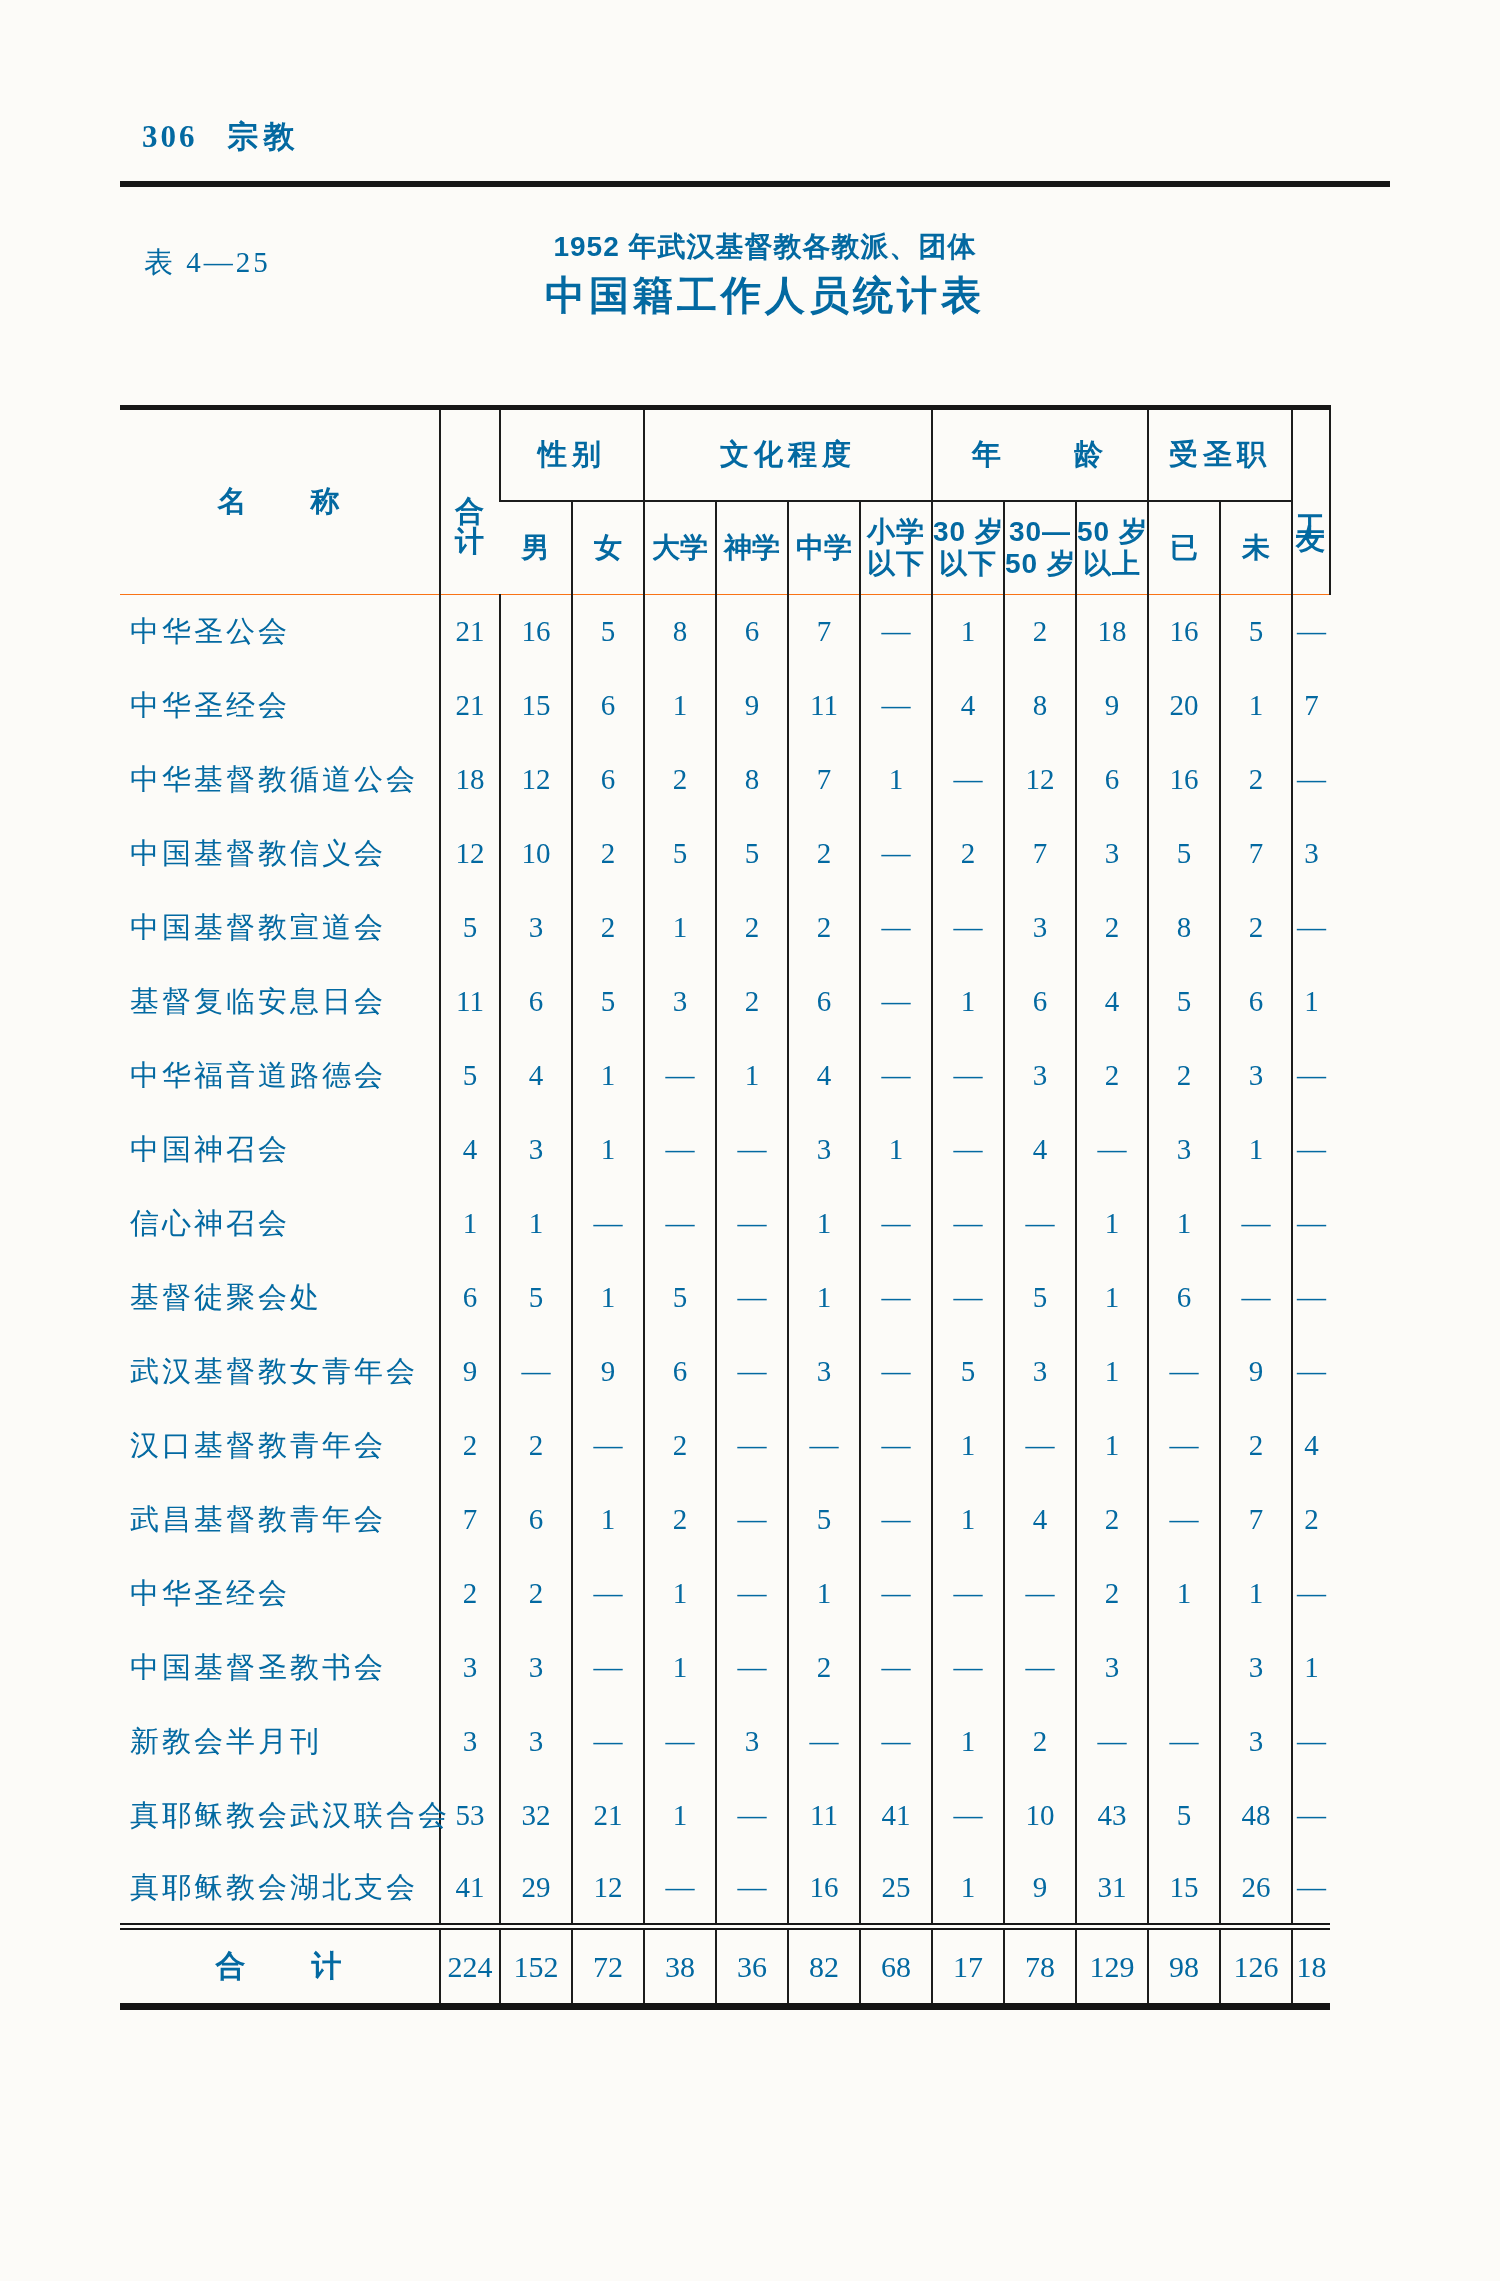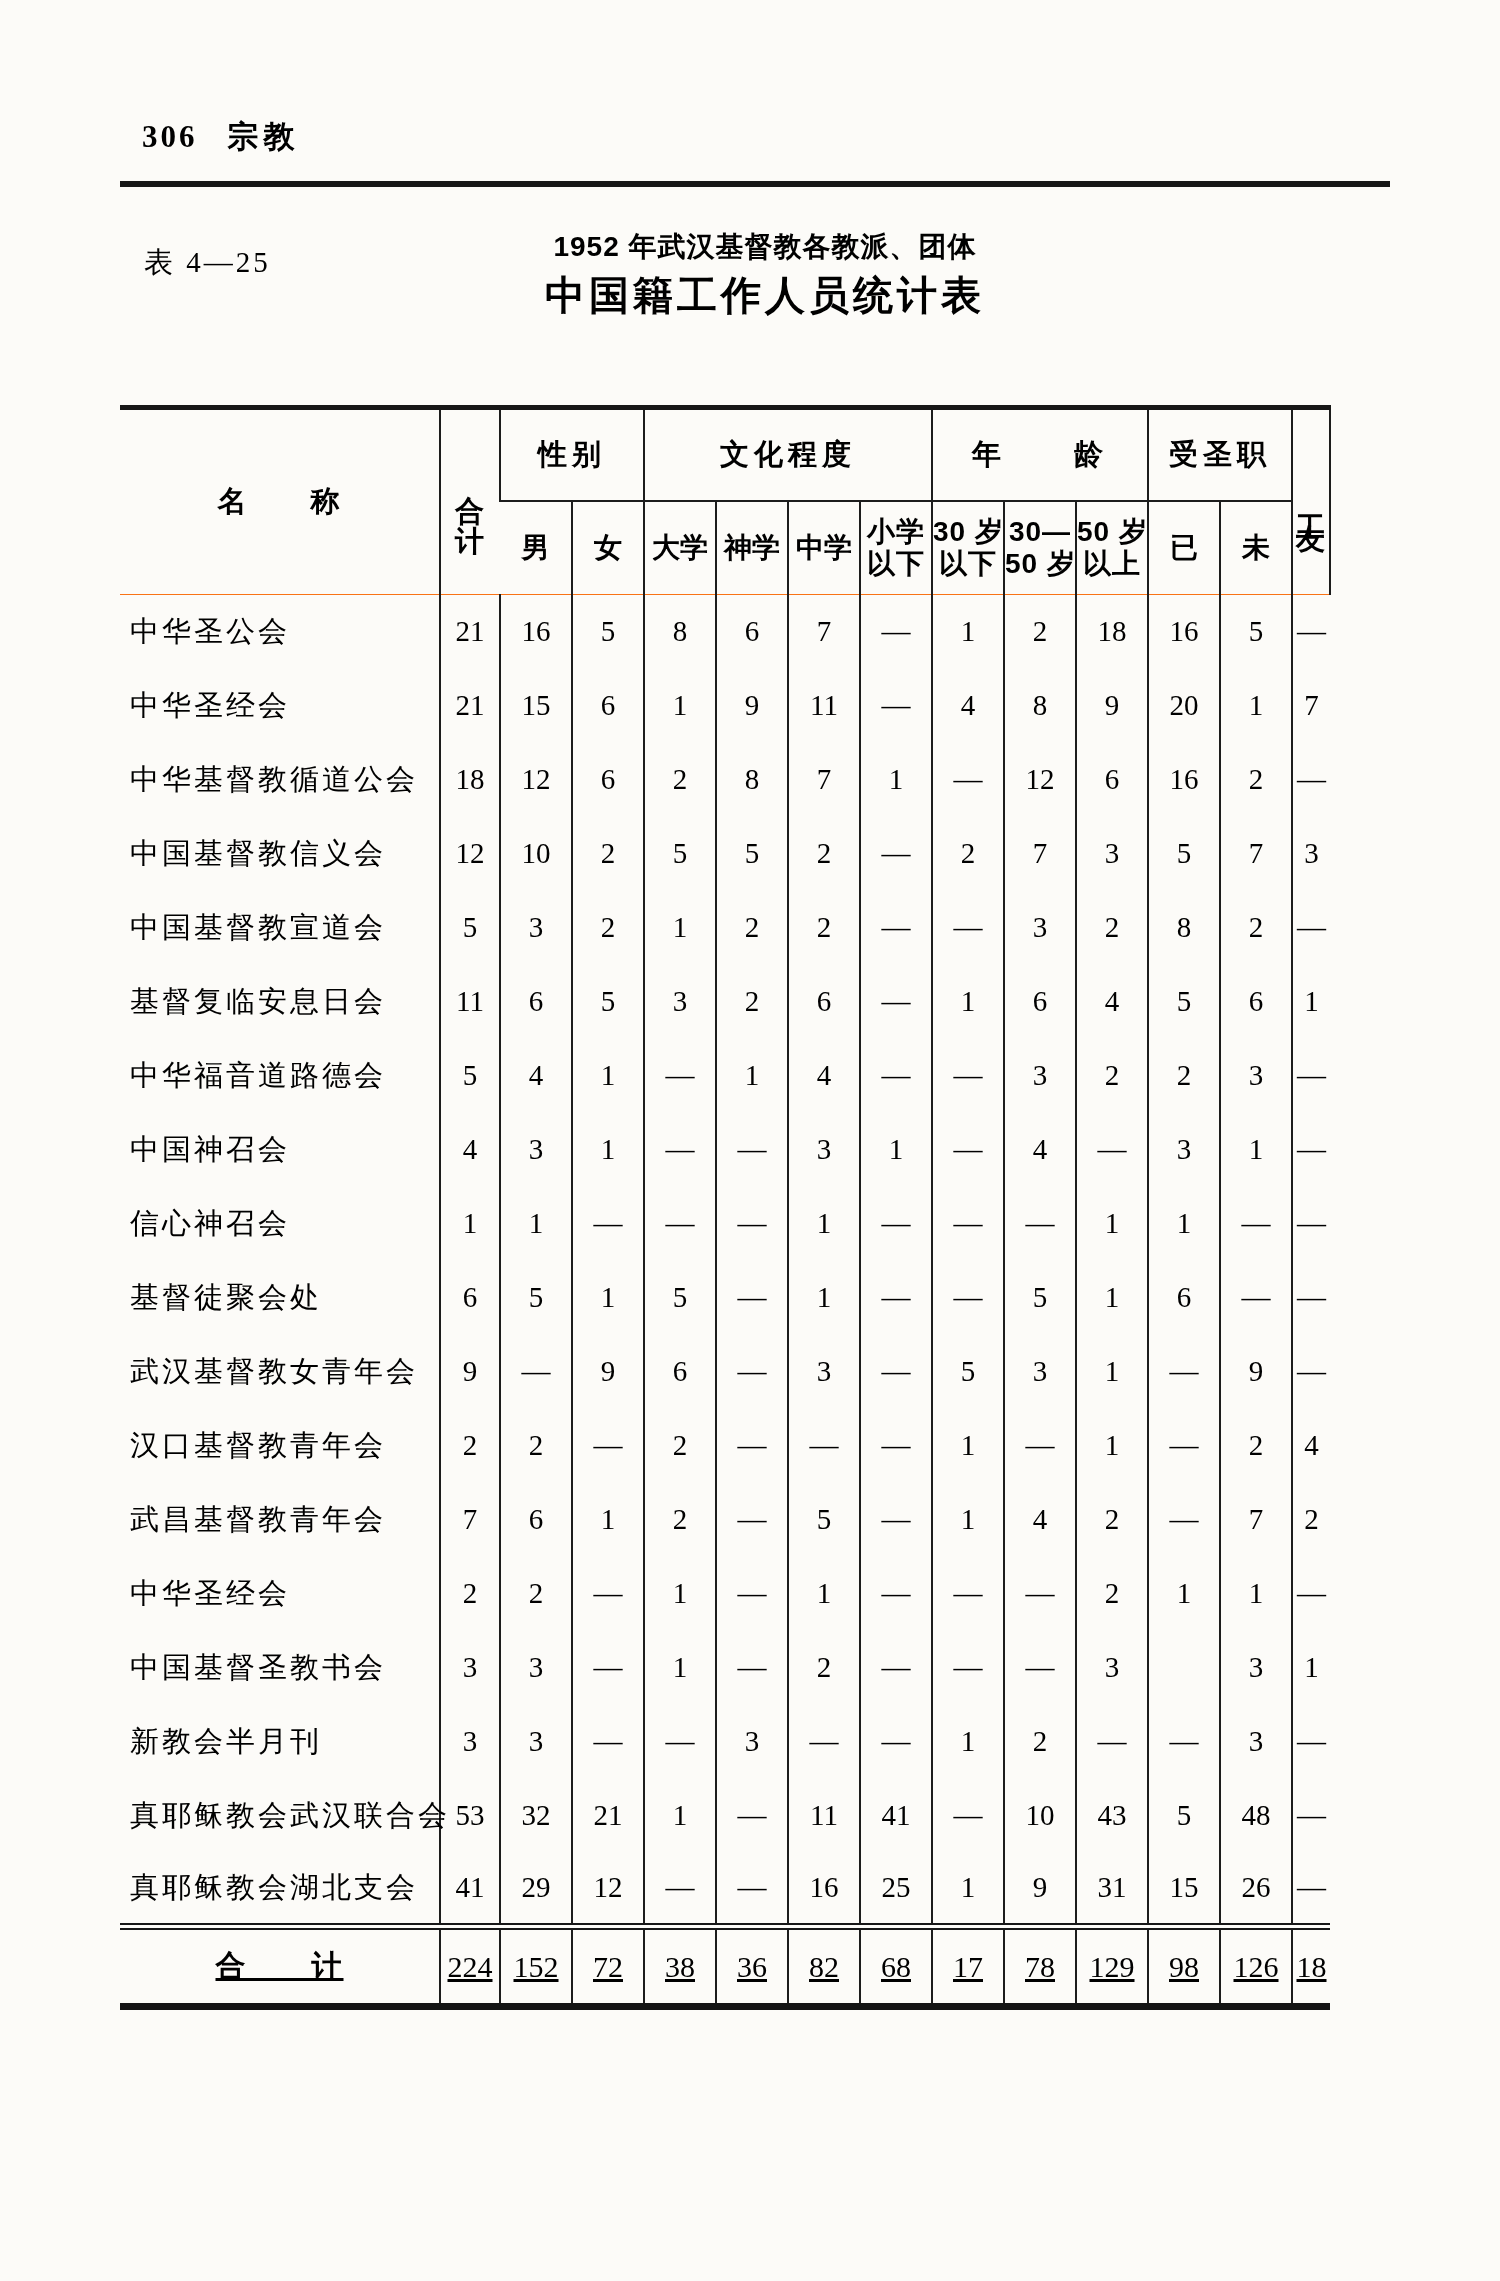--- a/index.html
+++ b/index.html
@@ -2,21 +2,21 @@
 <html><head>
 <meta charset="utf-8">
 <style>
   * { margin: 0; padding: 0; box-sizing: border-box; }
   html, body { width: 1500px; background: #fbfaf7; }
   .page {
     position: relative;
     width: 1500px;
     height: 2281px;
     background: #fcfbf8;
-    color: #000000;
+    color: #0369a1;
     font-family: "Liberation Serif", "DejaVu Serif", serif;
     overflow: hidden;
   }
   .page-hd {
     position: absolute; left: 142px; top: 116px;
     font-size: 31px; font-weight: bold;
   }
   .page-hd .num { letter-spacing: 3px; margin-right: 30px; }
   .page-hd .sec { letter-spacing: 5px; }
   .rule {
@@ -67,21 +67,21 @@
     font-family: "Liberation Serif", "DejaVu Serif", serif;
   }
   .stats tbody tr:first-child td { border-top: 1px solid #f97316; }
   .stats td.name-c {
     text-align: left; padding-left: 10px;
     font-size: 29px; letter-spacing: 3px; white-space: nowrap;
   }
   .stats tr.total-row td {
     border-top: 7px double #171717;
     border-bottom: 7px solid #141414;
-    height: 80px; font-size: 30px; text-decoration: underline;
+    height: 80px; font-size: 30px;
   }
   .stats tr.total-row td.name-c {
     text-align: center; padding-left: 0; font-weight: bold; letter-spacing: 2px;
   }
 </style>
 </head>
 <body>
 
 <div class="page">
 

